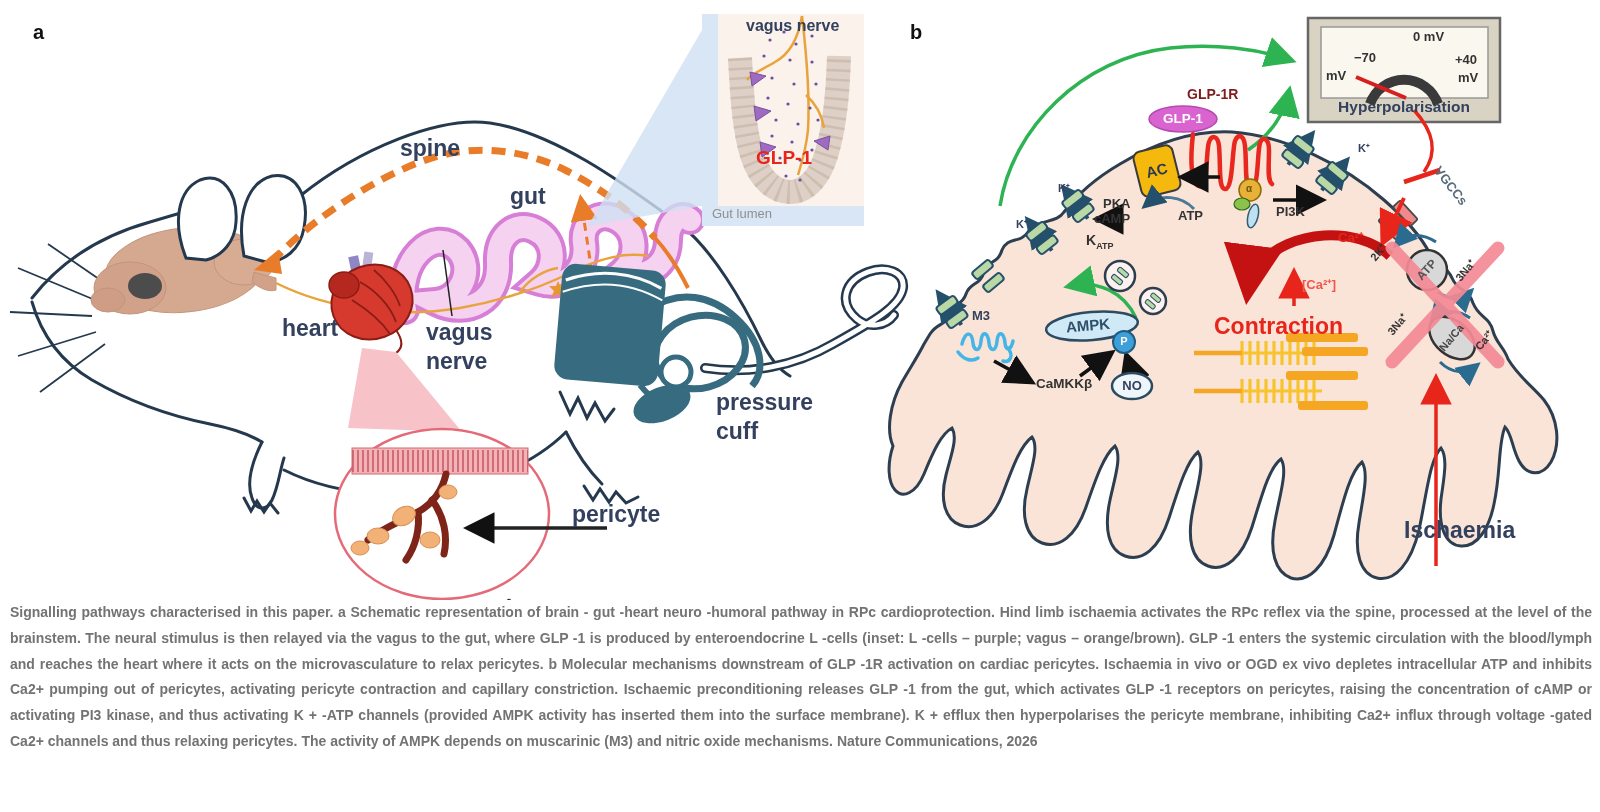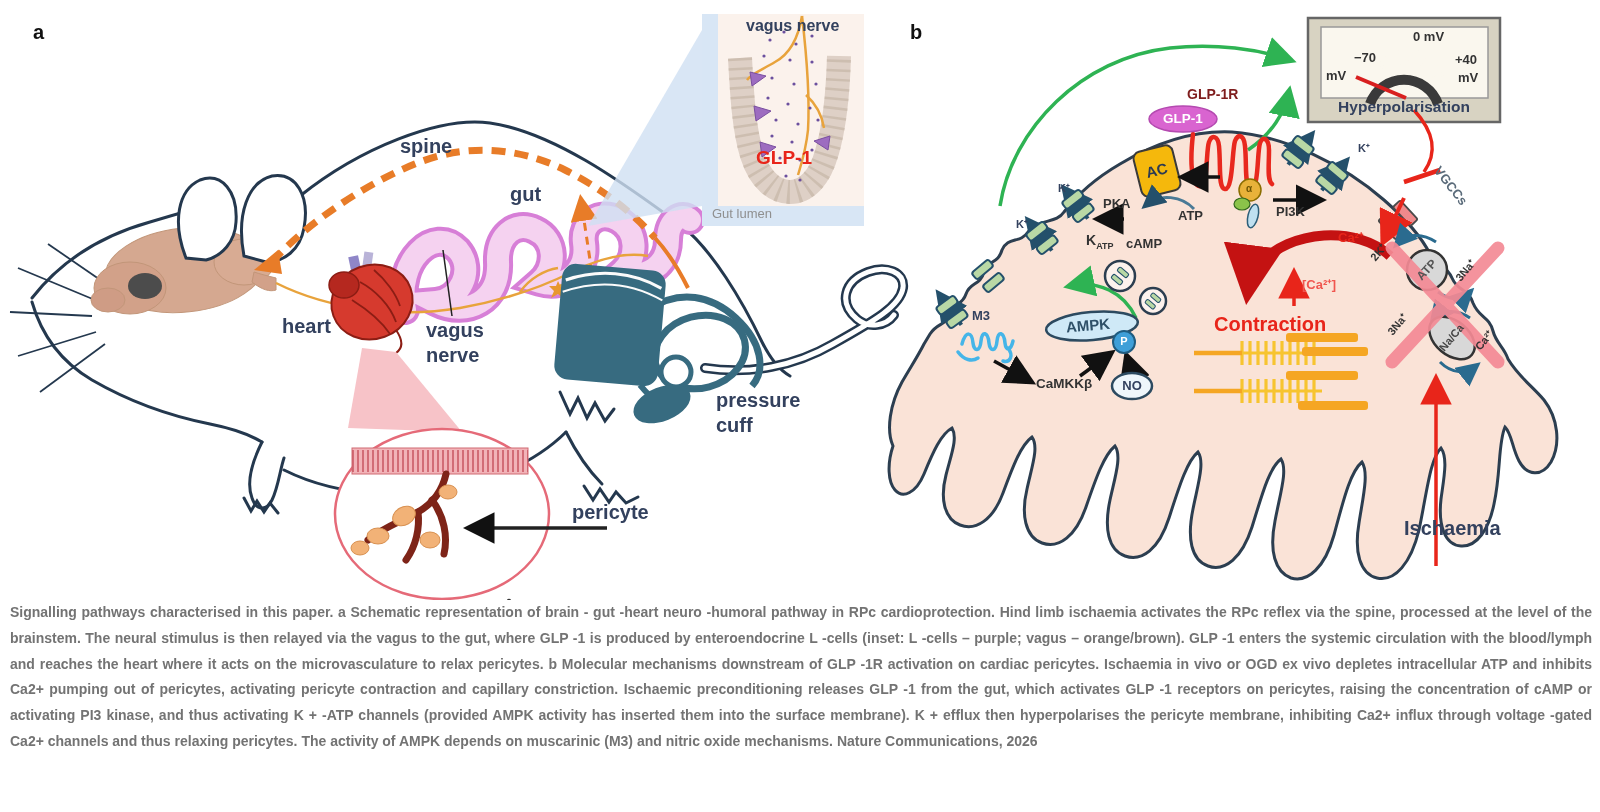--- a/index.html
+++ b/index.html
@@ -1,19 +1,19 @@
 <!DOCTYPE html>
 <html><head>
 <meta charset="utf-8">
 <style>
   html,body{margin:0;padding:0;background:#ffffff;}
   #stage{position:relative;width:1600px;height:812px;background:#fff;overflow:hidden;
          font-family:"Liberation Sans",sans-serif;}
   svg{position:absolute;left:0;top:0;}
-  .lbl{position:absolute;color:#33415e;font-weight:700;font-size:20px;line-height:1.25;white-space:pre;}
+  .lbl{position:absolute;color:#33415e;font-weight:700;font-size:23px;line-height:1.25;white-space:pre;}
   .panel-letter{font-size:20px;color:#111;font-weight:700;}
   .small{font-size:13px;}
   .tiny{font-size:11px;}
   .red{color:#e8251a;}
   .pinkred{color:#f0564f;}
   .gray{color:#8f8f8f;font-weight:400;}
   .slate{color:#5a6b7a;}
   .dark{color:#333;}
   .white{color:#fff;}
   .caption{position:absolute;left:10px;top:600px;width:1582px;color:#737373;
@@ -374,21 +374,21 @@
 <div class="lbl dark small" style="left:1326px;top:68px;">mV</div>
 <div class="lbl dark small" style="left:1455px;top:52px;">+40</div>
 <div class="lbl dark small" style="left:1458px;top:70px;">mV</div>
 <div class="lbl" style="left:1404px;top:107px;font-size:15.5px;transform:translate(-50%,-50%);">Hyperpolarisation</div>
 
 <div class="lbl" style="left:1187px;top:86px;font-size:14px;color:#7f1d1d;">GLP-1R</div>
 <div class="lbl white" style="left:1183px;top:119px;font-size:13.5px;transform:translate(-50%,-50%);">GLP-1</div>
 <div class="lbl" style="left:1157px;top:171px;font-size:15px;color:#2b3a52;transform:translate(-50%,-50%) rotate(-14deg);">AC</div>
 <div class="lbl" style="left:1246px;top:183px;font-size:10px;color:#6b5200;">α</div>
 <div class="lbl dark small" style="left:1103px;top:196px;">PKA</div>
-<div class="lbl dark small" style="left:1126px;top:211px;margin-top:25px;">cAMP</div>
+<div class="lbl dark small" style="left:1094px;top:211px;">cAMP</div>
 <div class="lbl dark small" style="left:1178px;top:208px;">ATP</div>
 <div class="lbl dark small" style="left:1276px;top:204px;">PI3K</div>
 <div class="lbl tiny" style="left:1058px;top:182px;">K⁺</div>
 <div class="lbl tiny" style="left:1016px;top:218px;">K⁺</div>
 <div class="lbl tiny" style="left:1358px;top:142px;">K⁺</div>
 <div class="lbl" style="left:1086px;top:232px;font-size:14px;color:#333;"><span>K</span><sub style="font-size:9px;">ATP</sub></div>
 <div class="lbl small" style="left:972px;top:308px;">M3</div>
 <div class="lbl" style="left:1088px;top:326px;font-size:15px;color:#2e5068;transform:translate(-50%,-50%) rotate(-5deg);">AMPK</div>
 <div class="lbl white tiny" style="left:1124px;top:342px;transform:translate(-50%,-50%);">P</div>
 <div class="lbl dark" style="left:1036px;top:376px;font-size:13.5px;text-align:right;">CaMKKβ</div>

